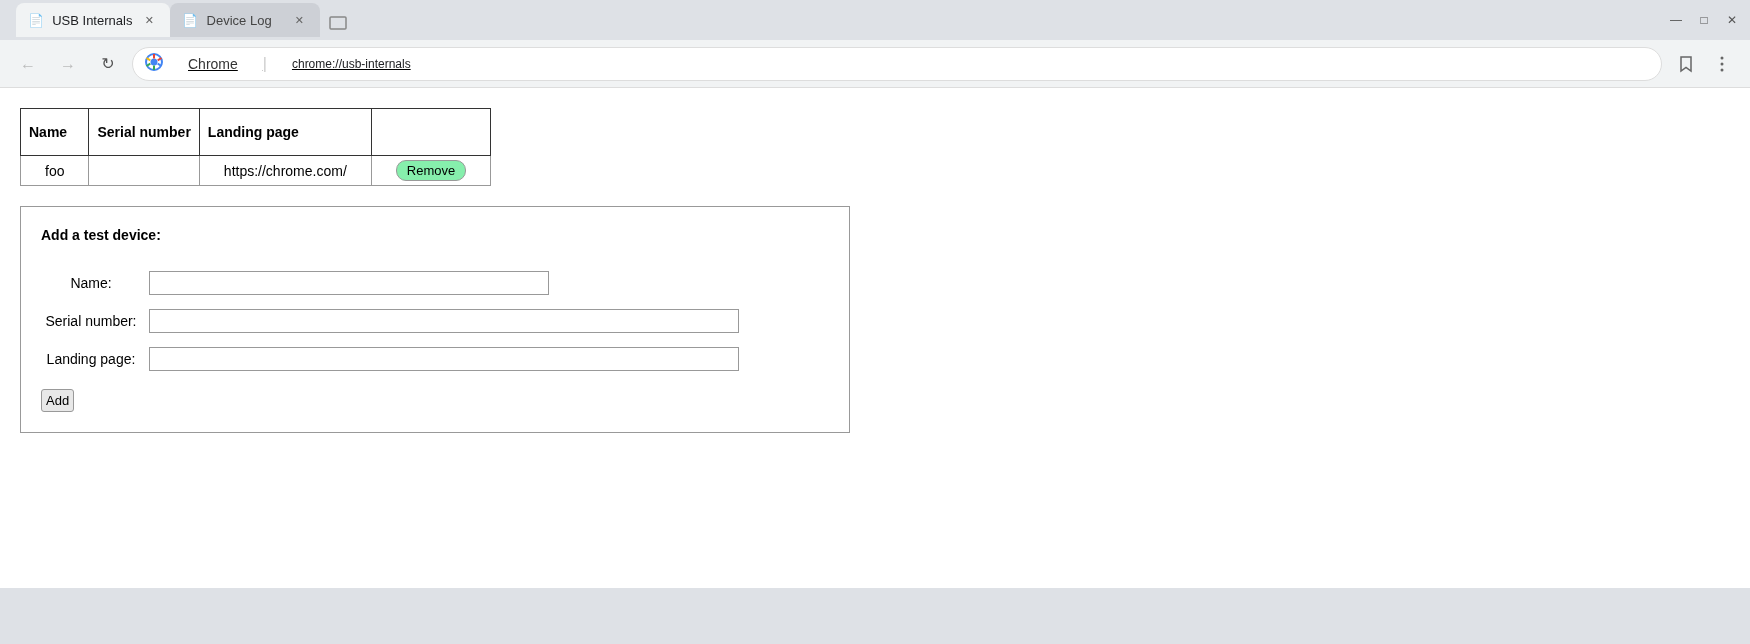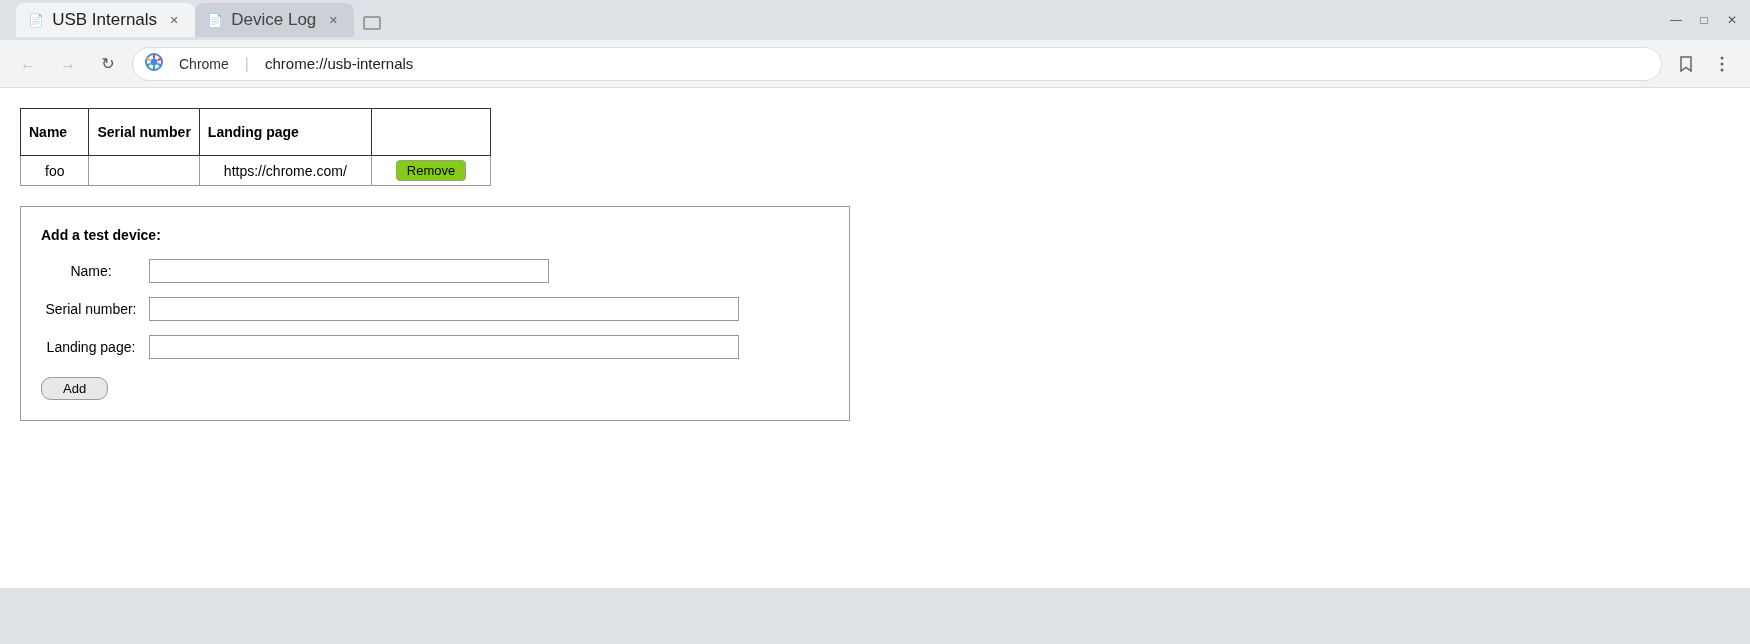--- a/index.html
+++ b/index.html
@@ -67,21 +67,21 @@
     }
     .tab-icon {
       font-size: 13px;
       color: #666;
     }
     .tab-title {
       flex: 1;
       white-space: nowrap;
       overflow: hidden;
       text-overflow: ellipsis;
-      font-size: 17px;
+      font-size: 13px;
     }
     .tab-close {
       width: 18px;
       height: 18px;
       border-radius: 50%;
       display: flex;
       align-items: center;
       justify-content: center;
       font-size: 11px;
       color: #666;
@@ -128,37 +128,38 @@
       cursor: default;
     }
     .address-bar {
       flex: 1;
       display: flex;
       align-items: center;
       background: white;
       border-radius: 20px;
       height: 34px;
       padding: 0 12px;
-      gap: 16px;
+      gap: 25px;
       border: 1px solid #ddd;
+      text-decoration: underline;
     }
     .address-bar-icon {
       font-size: 15px;
       color: #555;
     }
     .address-text {
       font-size: 14px;
       color: #333;
     }
     .address-divider {
       color: #ccc;
       font-size: 16px;
     }
     .address-url {
-      font-size: 15px;
+      font-size: 12px;
       color: #202124;
     }
     .nav-right {
       display: flex;
       align-items: center;
       gap: 4px;
     }
 
     
     .page-content {
@@ -180,38 +181,38 @@
       font-size: 14px;
       background: white;
       margin-top: 13px;
     }
     .devices-table td {
       border: 1px solid #999;
       padding: 4px 24px;
       font-size: 14px;
     }
     .remove-btn {
-      background: #84cc16;
-      border: 1px solid #999;
-      border-radius: 4px;
+      background: #86efac;
+      border: 1px solid #999;
+      border-radius: 10px;
       padding: 2px 10px;
       font-size: 13px;
       cursor: pointer;
     }
 
     
     .add-device-box {
       border: 1px solid #999;
       padding: 20px;
       max-width: 830px;
     }
     .add-device-title {
       font-weight: bold;
       font-size: 14px;
-      margin-bottom: 16px;
+      margin-bottom: 28px;
     }
     .form-row {
       display: flex;
       align-items: center;
       margin-bottom: 14px;
       gap: 8px;
     }
     .form-label {
       font-size: 14px;
       white-space: nowrap;
@@ -226,22 +227,22 @@
     }
     .form-input.name-input {
       width: 400px;
     }
     .form-input.long-input {
       width: 590px;
     }
     .add-btn {
       background: #e8e8e8;
       border: 1px solid #999;
-      border-radius: 10px;
-      padding: 3px 21px;
+      border-radius: 3px;
+      padding: 3px 4px;
       font-size: 13px;
       cursor: pointer;
       margin-top: 4px;
     }
   </style>
 </head>
 <body>
 
 <div class="title-bar">
   <div class="tabs-bar">

